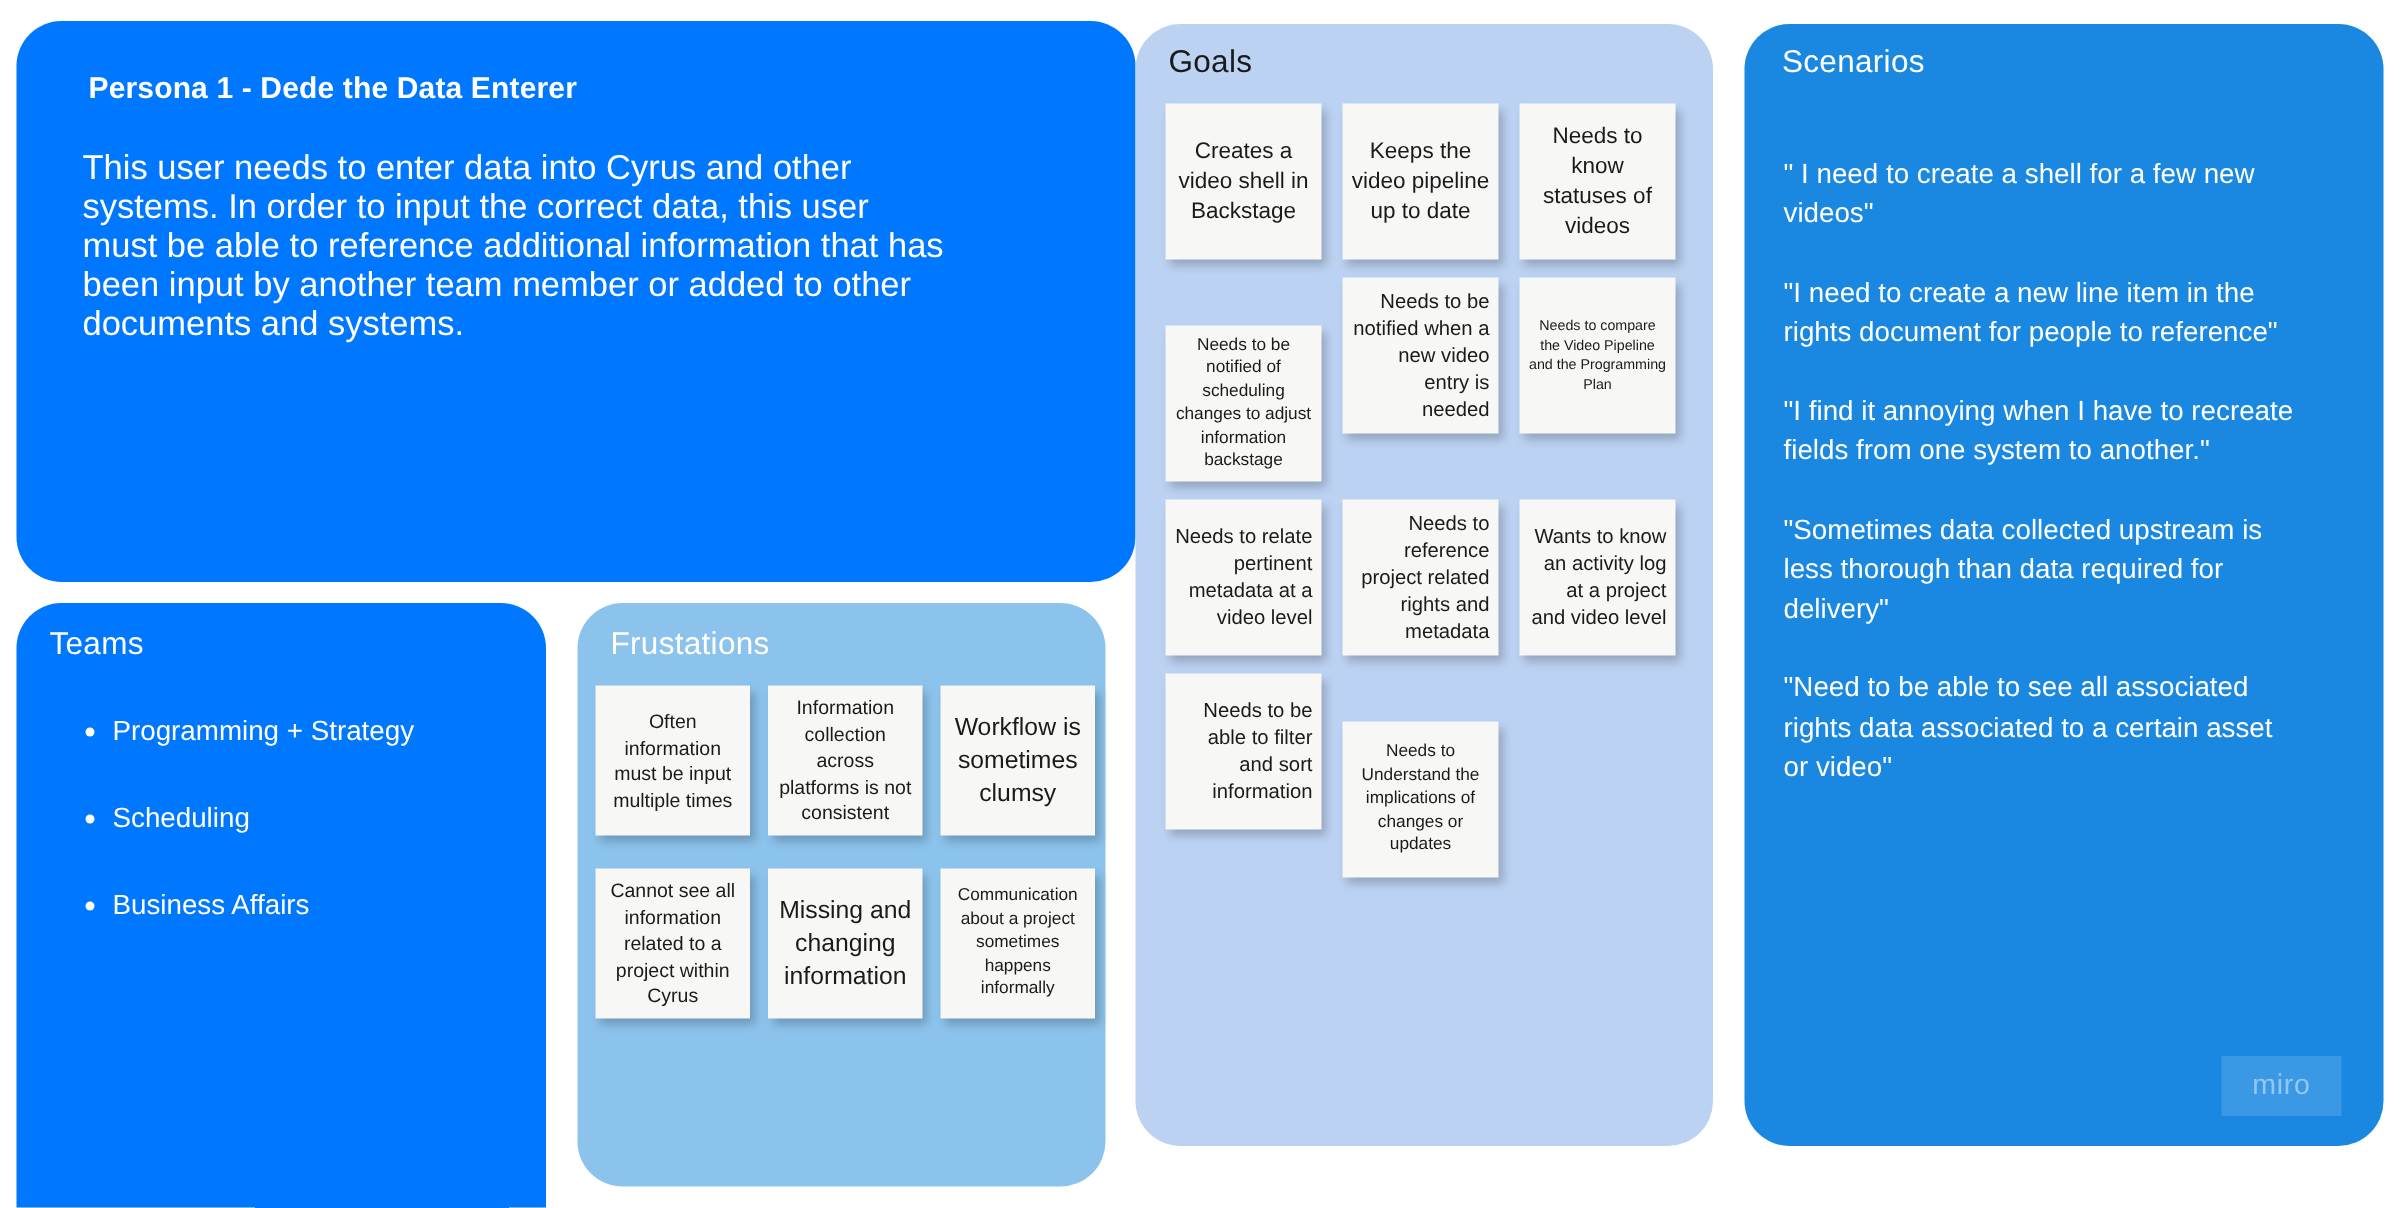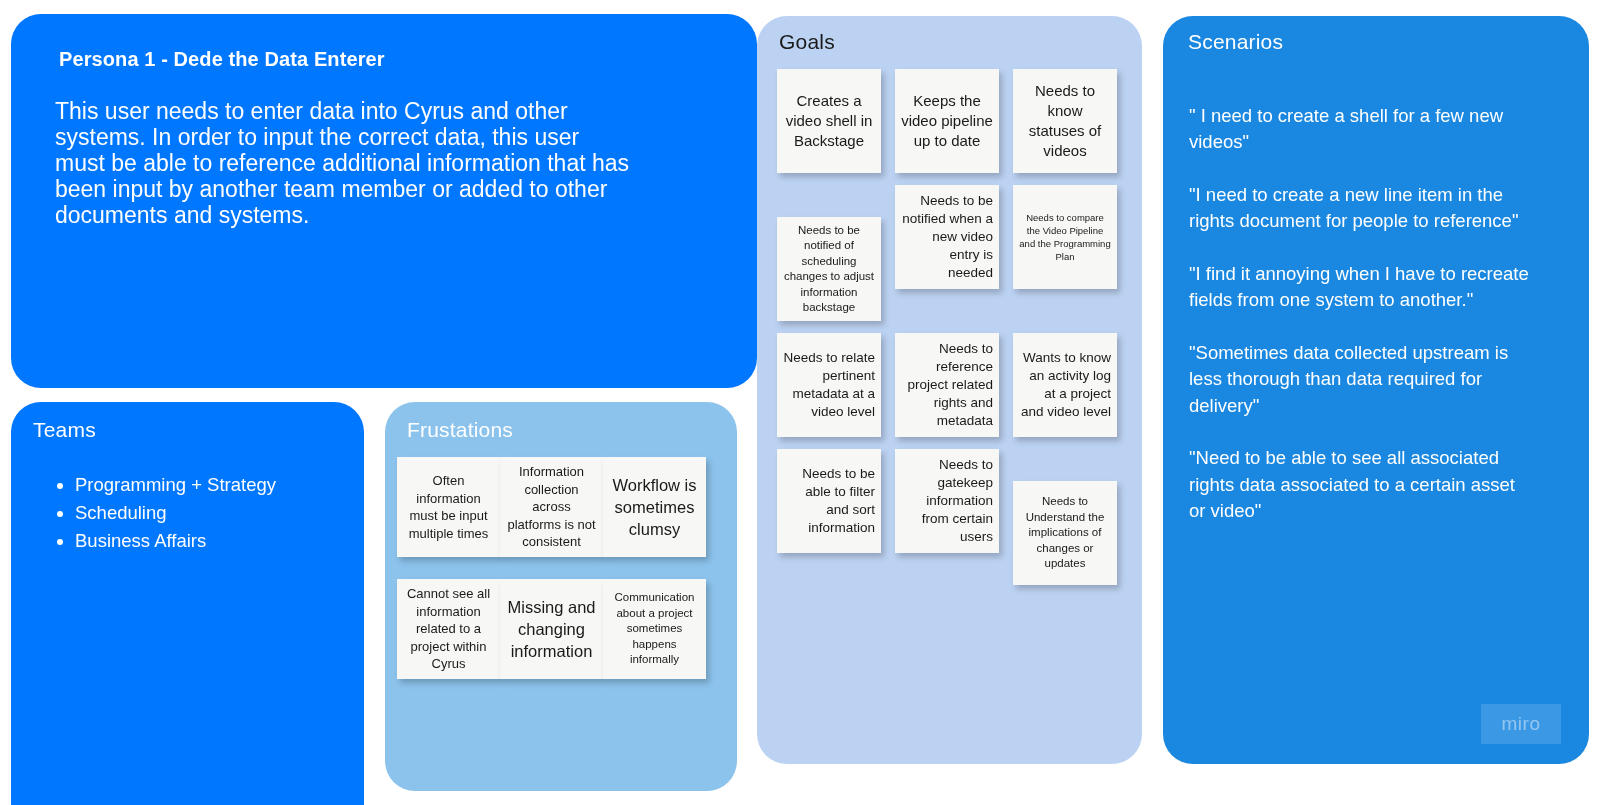--- a/index.html
+++ b/index.html
@@ -68,37 +68,38 @@
   #teams-list {
     list-style: disc;
     margin: 30px 0 0 0;
     padding-left: 42px;
     color: #ffffff;
   }
   #teams-list li {
     font-size: 18.5px;
     line-height: 26px;
     margin-bottom: 2px;
+    margin-top: 32px;
   }
 
   
   #frustations-panel {
     left: 385px; top: 402px;
     width: 352px; height: 389px;
     background: #8cc3ec;
     padding: 16px 0 0 22px;
   }
   .frust-grid {
     position: absolute;
     left: 10px; top: 55px;
     width: 342px;
   }
   .frust-row {
     display: flex;
-    gap: 0;
+    gap: 12px;
     margin-bottom: 22px;
     padding-left: 2px;
   }
 
   
   #goals-panel {
     left: 757px; top: 16px;
     width: 385px; height: 748px;
     background: #bcd2f2;
     padding: 14px 0 0 22px;
@@ -264,23 +265,20 @@
           <span>Needs to reference project related rights and metadata</span>
         </div>
         <div class="note g s-md">
           <span>Wants to know an activity log at a project and video level</span>
         </div>
       </div>
 
       <div class="goals-row">
         <div class="note g s-md">
           <span>Needs to be able to filter and sort information</span>
-        </div>
-        <div class="note g s-md">
-          <span>Needs to gatekeep information from certain users</span>
         </div>
         <div class="note g s-sm">
           <span>Needs to Understand the implications of changes or updates</span>
         </div>
       </div>
 
     </div>
   </section>
 
   <section class="panel" id="scenarios-panel">

